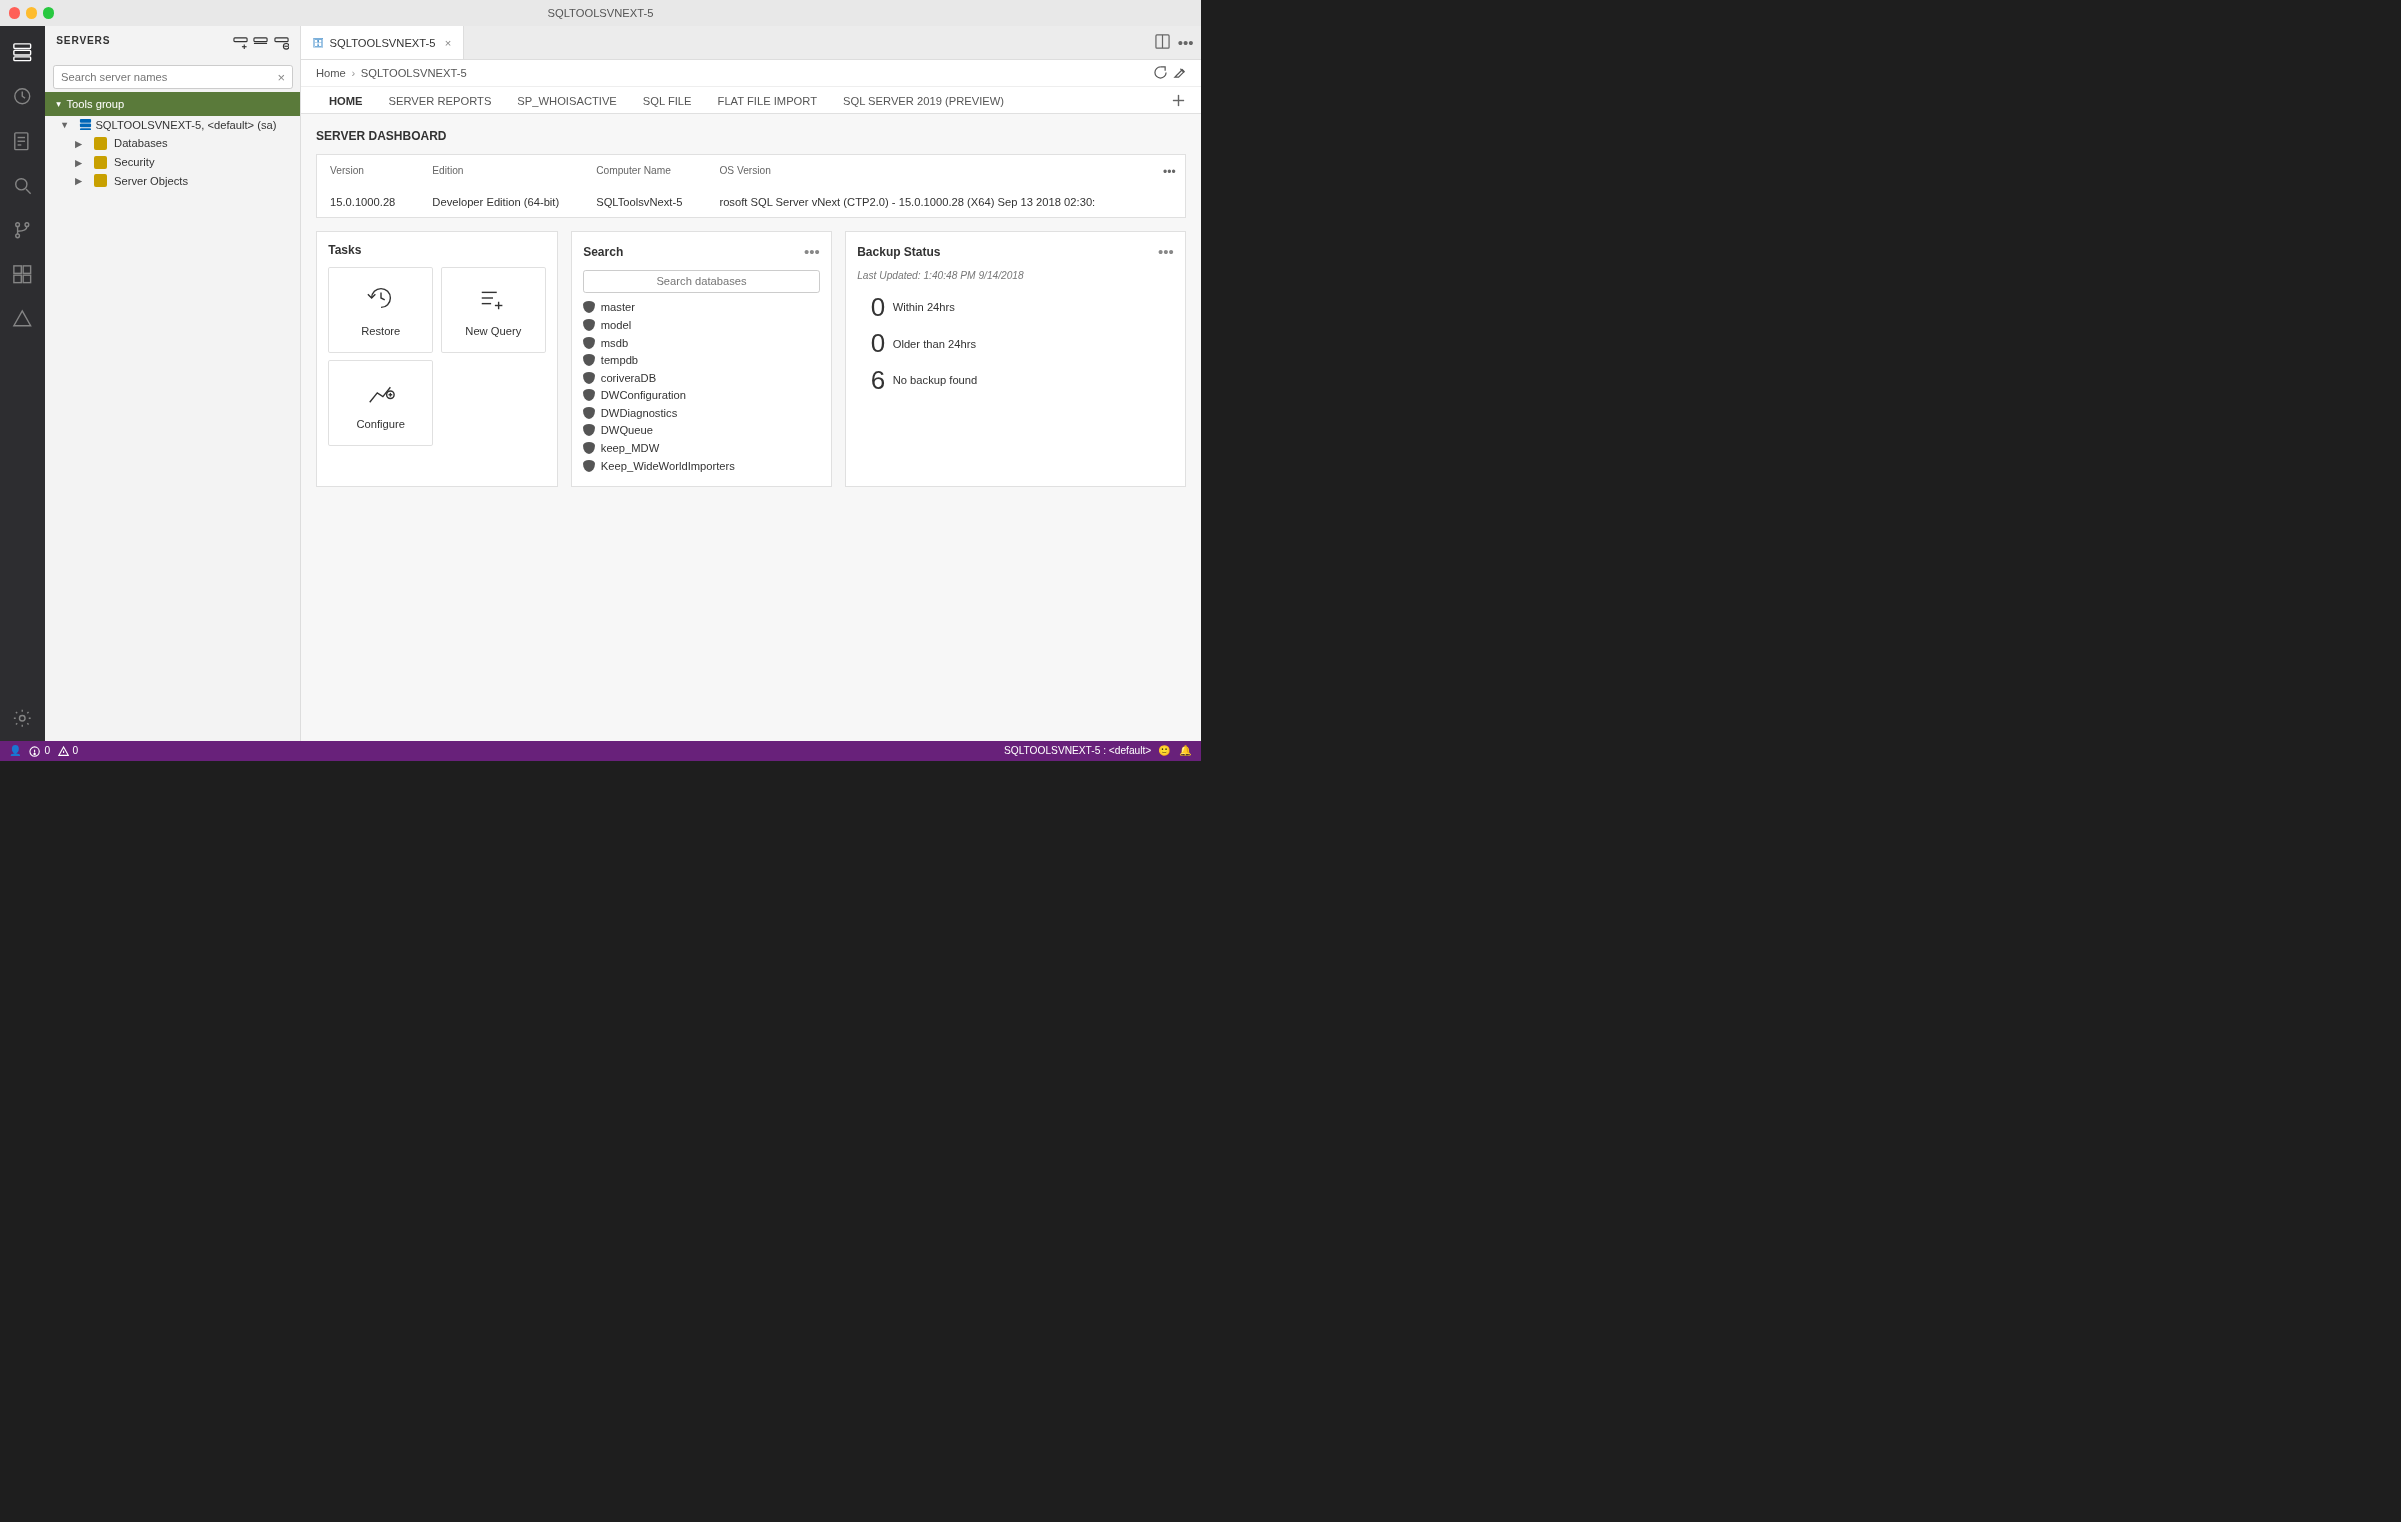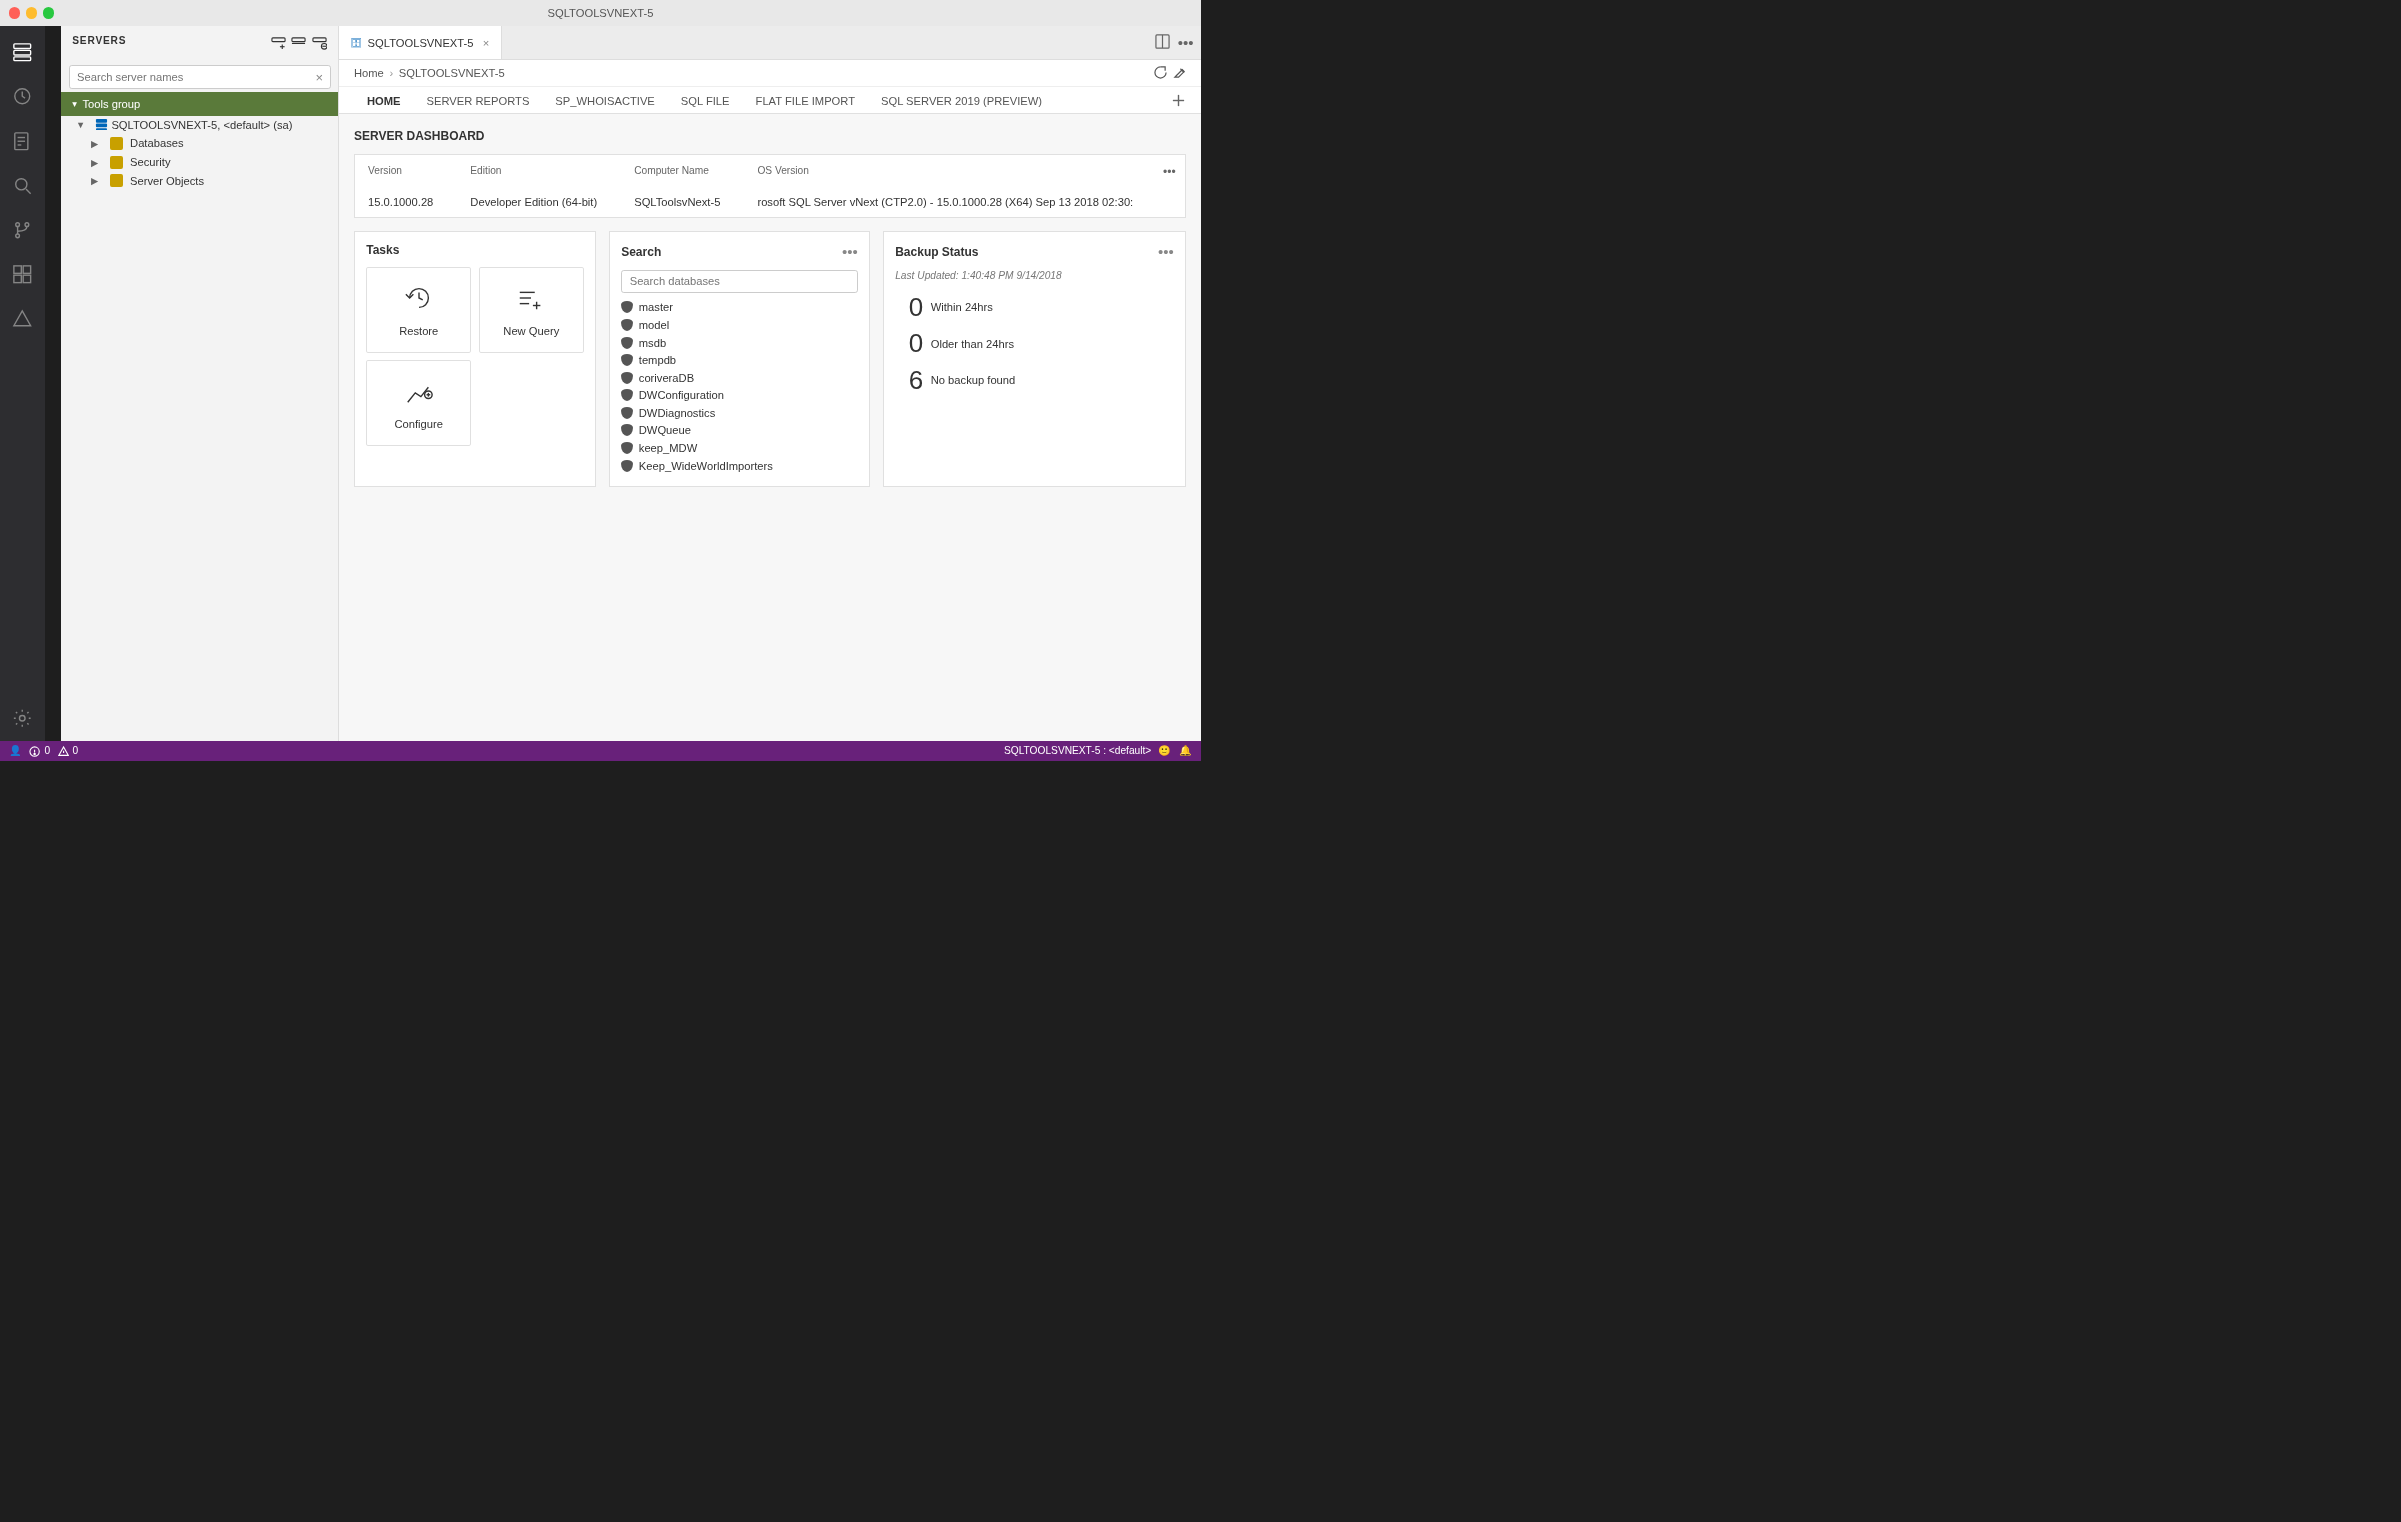--- a/index.html
+++ b/index.html
@@ -17,21 +17,21 @@
     
     .app { display: flex; flex-direction: column; height: calc(100% - 26px); }
     .main-content { display: flex; flex: 1; overflow: hidden; }
 
     
     .activity-bar { width: 45px; background: #2d2d30; display: flex; flex-direction: column; align-items: center; padding-top: 7.5px; gap: 7.5px; }
     .activity-icon { width: 37px; height: 37px; display: flex; align-items: center; justify-content: center; color: #858585; cursor: pointer; border-radius: 3.7px; font-size: 17px; }
     .activity-icon.active { color: #fff; }
 
     
-    .sidebar { width: 278px; background: #f3f3f3; display: flex; flex-direction: column; border-right: 0.9px solid #ddd; margin-left: 16px; }
+    .sidebar { width: 256px; background: #f3f3f3; display: flex; flex-direction: column; border-right: 0.9px solid #ddd; }
     .sidebar-header { padding: 9.3px 11.2px; font-size: 10.2px; font-weight: 700; color: #333; letter-spacing: 0.08em; text-transform: uppercase; }
     .sidebar-search { padding: 3.7px 7.5px; }
     .sidebar-search input { width: 100%; padding: 4.7px 26px 4.7px 7.5px; border: 0.9px solid #ccc; border-radius: 2.8px; font-size: 11.2px; background: #fff; outline: none; }
     .search-container { position: relative; }
     .search-clear { position: absolute; right: 7.5px; top: 50%; transform: translateY(-50%); color: #888; cursor: pointer; font-size: 13px; }
 
     .tools-group { background: #5a7a3a; color: #fff; padding: 5.6px 11.2px; font-size: 11.2px; display: flex; align-items: center; gap: 5.6px; cursor: pointer; }
     .tools-group .arrow { font-size: 9.3px; }
 
     .tree-item { display: flex; align-items: center; padding: 2.8px 7.5px 2.8px 15px; cursor: pointer; gap: 3.7px; font-size: 12px; }
@@ -75,21 +75,21 @@
     .panel { background: #fff; border: 0.9px solid #e0e0e0; padding: 11.2px; }
     .panel-title { font-size: 12px; font-weight: 600; color: #333; margin-bottom: 9.3px; }
 
     .tasks-panel { flex: 0 0 242px; }
     .task-grid { display: grid; grid-template-columns: 1fr 1fr; gap: 7.5px; }
     .task-item { border: 0.9px solid #e0e0e0; padding: 15px 9.3px; display: flex; flex-direction: column; align-items: center; gap: 12px; cursor: pointer; border-radius: 1.9px; }
     .task-label { font-size: 11.2px; color: #333; text-align: center; }
 
     
     .search-panel { flex: 0 0 261px; }
-    .search-panel input { width: 100%; padding: 4.7px 7.5px; border: 0.9px solid #ccc; border-radius: 2.8px; font-size: 11.2px; margin-bottom: 5.6px; outline: none; }
+    .search-panel input { width: 100%; padding: 4.7px 7.5px; border: 0.9px solid #ccc; border-radius: 2.8px; font-size: 11.2px; margin-bottom: 5.6px; outline: none; text-align: center; }
     .db-list { list-style: none; }
     .db-list li { display: flex; align-items: center; gap: 5.6px; padding: 2.8px 0; font-size: 11.2px; color: #333; cursor: pointer; }
     .db-cylinder { display: inline-block; width: 12px; height: 12px; background: #555; border-radius: 50% 50% 50% 50% / 30% 30% 70% 70%; flex-shrink: 0; }
 
     
     .backup-panel { flex: 1; }
     .backup-updated { font-size: 10.2px; color: #777; font-style: italic; margin-bottom: 11.2px; }
     .backup-stat { display: flex; align-items: center; gap: 7.5px; margin-bottom: 5.6px; }
     .backup-count { font-size: 26px; font-weight: 300; color: #333; min-width: 28px; text-align: right; }
     .backup-label { font-size: 11.2px; color: #333; }

